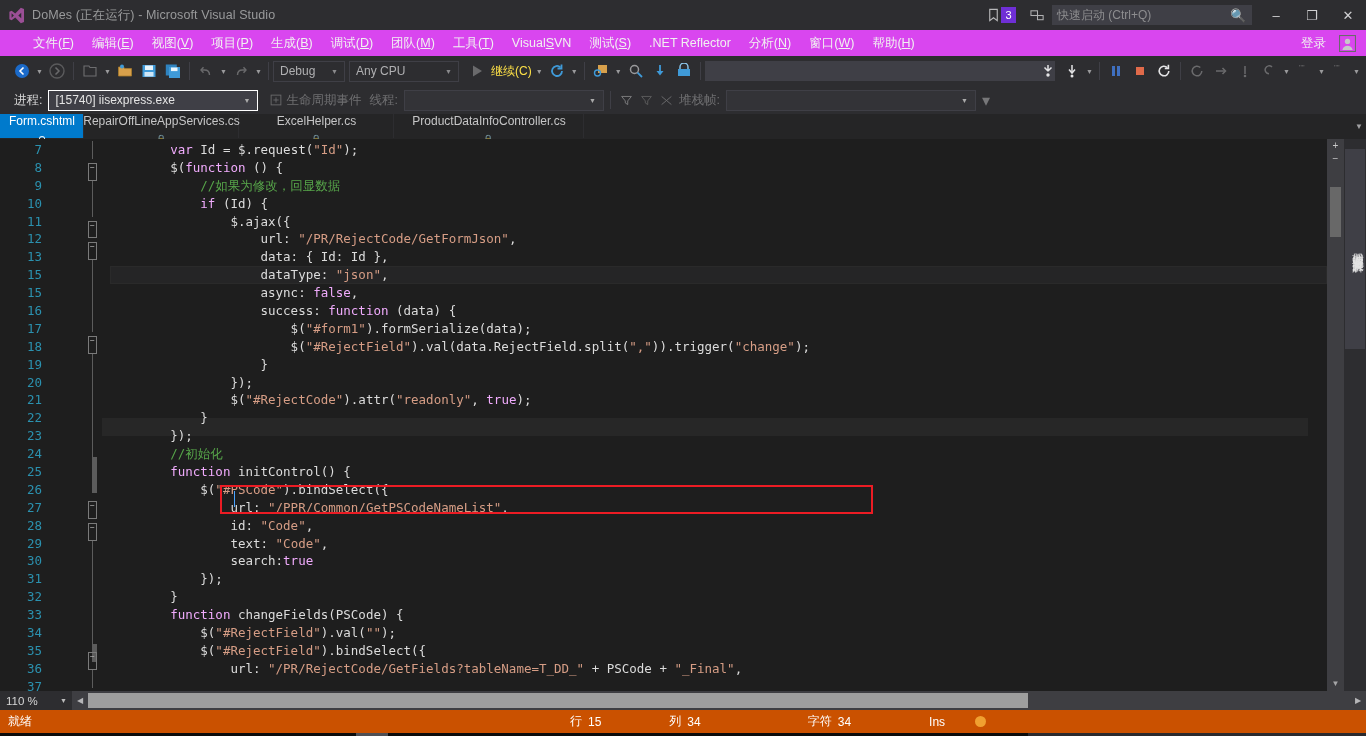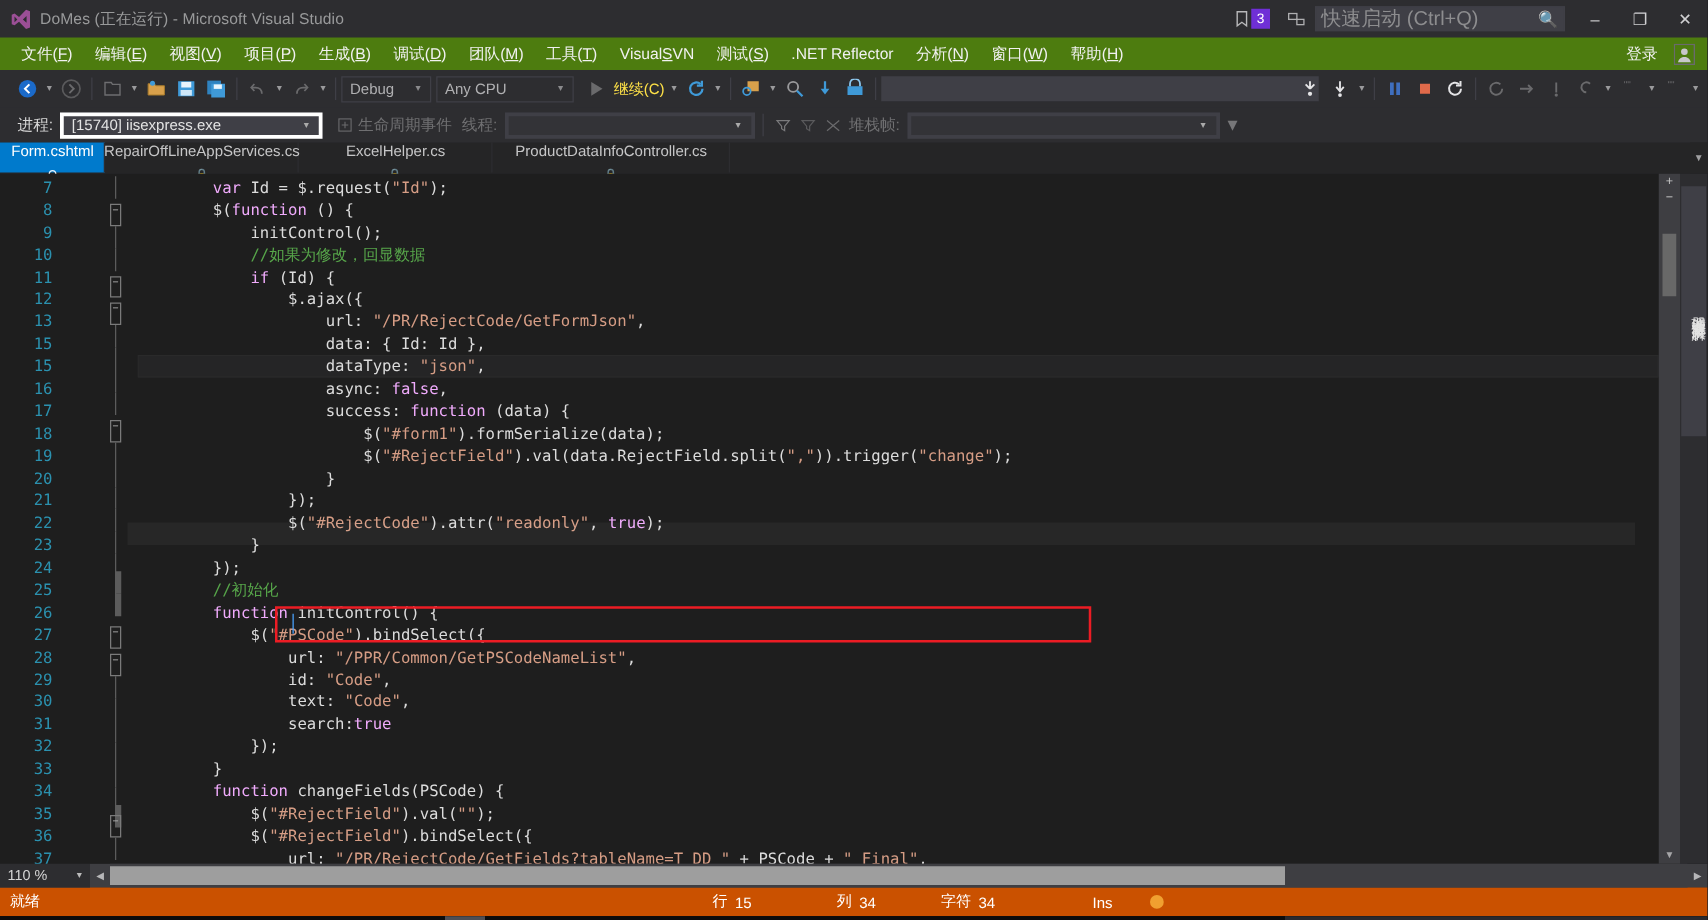--- a/index.html
+++ b/index.html
@@ -34,28 +34,28 @@
     background: #6f2fd6; color: #fff; font-size: 11px;
     width: 15px; height: 16px; display: flex; align-items: center; justify-content: center;
     font-family: "Liberation Sans", sans-serif;
   }
   .feedback-ico { width: 30px; height: 30px; display:flex; align-items:center; justify-content:center; color:#b0b0b2; }
   .quicklaunch {
     width: 200px; height: 20px; background: #3f3f46; border: 1px solid #3f3f46;
     display: flex; align-items: center; padding: 0 4px;
     margin-right: 6px;
   }
-  .quicklaunch .ql-text { color: #8d8d8f; font-size: 16px; flex: 1; }
+  .quicklaunch .ql-text { color: #8d8d8f; font-size: 12px; flex: 1; }
   .quicklaunch .ql-icon { color: #b5b5b7; font-size: 13px; }
   .wbtn { width: 36px; height: 30px; display: flex; align-items: center; justify-content: center; color: #d0d0d2; font-size: 13px; }
 
   
   .menubar {
-    height: 26px; background: #4d7c0f; display: flex; align-items: center;
-    padding-left: 8px; position: relative;
+    height: 26px; background: #d946ef; display: flex; align-items: center;
+    padding-left: 24px; position: relative;
   }
   .menu-item {
     color: #f1f1f1; font-size: 12.5px; padding: 3px 9px; white-space: nowrap;
   }
   .menu-item u { text-decoration: underline; }
   .menu-right { position: absolute; right: 0; display: flex; align-items: center; height: 26px; }
   .signin { color: #f1f1f1; font-size: 12.5px; padding: 2px 8px; }
   .avatar-box { width: 26px; height: 22px; display:flex; align-items:center; justify-content:center; margin-right:6px;}
   .avatar-box svg { width: 17px; height: 17px; }
 
@@ -79,21 +79,21 @@
   .tbr { position: absolute; right: 4px; display: flex; align-items: center; height: 30px; }
 
   
   .debugbar {
     height: 28px; background: #2d2d30; display: flex; align-items: center;
     padding-left: 14px; gap: 0;
   }
   .db-label { color: #d8d8d8; font-size: 12.5px; margin-right: 6px; }
   .db-label.dim { color: #6f6f71; }
   .db-combo {
-    height: 21px; background: #3f3f46; border: 3px solid #ffffff;
+    height: 21px; background: #3f3f46; border: 1px solid #ffffff;
     display: flex; align-items: center; padding: 0 2px 0 6px;
     color: #e4e4e4; font-size: 12px;
   }
   .db-combo.empty { background: #333337; border-color:#3f3f46; }
   .db-combo .cb-arrow { font-size: 7px; color: #aaa; margin-left: auto; padding: 0 5px; }
   .db-ico { width: 20px; height: 22px; display:flex; align-items:center; justify-content:center; color:#777779; }
   .db-sep { width: 1px; height: 18px; background: #3f3f46; margin: 0 6px; }
 
   
   .tabstrip {
@@ -628,21 +628,20 @@
         <div>
           <div class="fold-box">−</div>
         </div>
         <div>
           <div class="fold-line"></div>
         </div>
       </div>
     <div class="code-lines" id="codelines">
         <div class="cl">        <span class="kw">var</span> Id = $.request(<span class="str">"Id"</span>);</div>
         <div class="cl">        $(<span class="kw">function</span> () {</div>
-        <div class="cl">            initControl();</div>
         <div class="cl">            <span class="cmt">//如果为修改，回显数据</span></div>
         <div class="cl">            <span class="kw">if</span> (Id) {</div>
         <div class="cl">                $.ajax({</div>
         <div class="cl">                    url: <span class="str">"/PR/RejectCode/GetFormJson"</span>,</div>
         <div class="cl">                    data: { Id: Id },</div>
         <div class="cl current">                    dataType: <span class="str">"json"</span>,</div>
         <div class="cl">                    async: <span class="kw">false</span>,</div>
         <div class="cl">                    success: <span class="kw">function</span> (data) {</div>
         <div class="cl">                        $(<span class="str">"#form1"</span>).formSerialize(data);</div>
         <div class="cl">                        $(<span class="str">"#RejectField"</span>).val(data.RejectField.split(<span class="str">","</span>)).trigger(<span class="str">"change"</span>);</div>
@@ -694,21 +693,21 @@
   <div class="hs-right">▶</div>
 </div>
 
 <div class="statusbar">
   <div class="sb-ready">就绪</div>
   <div class="sb-mid" style="margin-left:410px">
     <span class="sb-cell">行</span>
     <span class="sb-cell" style="margin-left:6px">15</span>
     <span class="sb-cell" style="margin-left:68px">列</span>
     <span class="sb-cell" style="margin-left:6px">34</span>
-    <span class="sb-cell" style="margin-left:52px">字符</span>
+    <span class="sb-cell" style="margin-left:107px">字符</span>
     <span class="sb-cell" style="margin-left:6px">34</span>
     <span class="sb-cell" style="margin-left:78px">Ins</span>
     <span class="sb-dot" style="margin-left:30px"></span>
   </div>
 </div>
 
 <div class="taskbar">
   <div class="tb-seg" style="left:0;width:356px;background:#0c0c0c"></div>
   <div class="tb-seg" style="left:356px;width:32px;background:#4f4f54"></div>
   <div class="tb-seg" style="left:388px;width:640px;background:#0c0c0c"></div>

